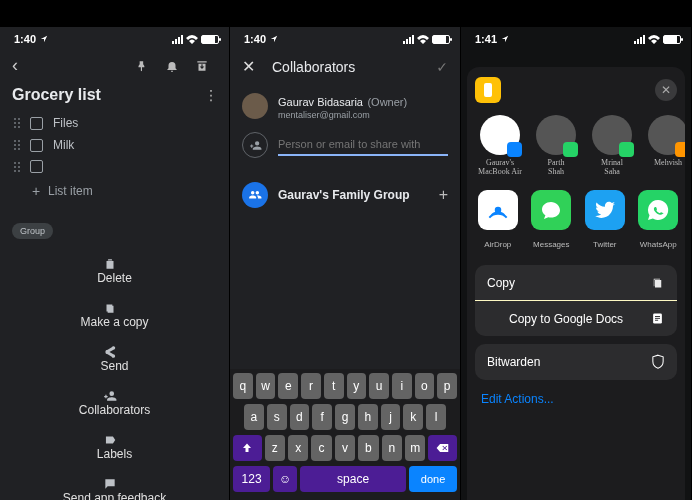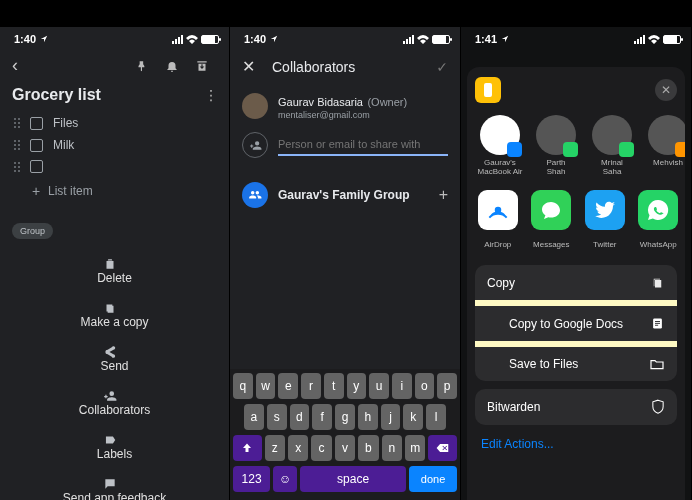--- a/index.html
+++ b/index.html
@@ -79,28 +79,28 @@
   .sheet { position:absolute; left:6px; right:6px; top:40px; bottom:0; background:#1c1c1e; border-radius:12px 12px 0 0; padding:8px 0 14px 0; z-index:2;}
   .sheet-hdr { display:flex; align-items:center; padding:2px 8px 8px 8px;}
   .app-ic { width:26px; height:26px; border-radius:6px; background:#ffc107; margin-right:8px; position:relative;}
   .app-ic::after{content:""; position:absolute; inset:6px 9px; background:#fff; border-radius:2px;}
   .sheet-x { width:22px; height:22px; border-radius:50%; background:#3a3a3c; color:#aaa; display:flex; align-items:center; justify-content:center; font-size:12px; margin-left:auto;}
   .share-row { display:flex; gap:6px; padding:4px 4px 4px 8px; overflow:hidden;}
   .contact { width:50px; text-align:center; flex-shrink:0;}
   .contact .pic{ width:40px; height:40px; border-radius:50%; margin:0 auto 3px auto; position:relative; background:#555;}
   .contact .pic.white{ background:#fff;}
   .contact .badge{ position:absolute; bottom:-2px; right:-2px; width:15px; height:15px; border-radius:4px;}
-  .contact .nm{ font-size:8px; color:#bbb; line-height:1.15; display:block;}
+  .contact .nm{ font-size:8px; color:#bbb; line-height:1.15; display:block;font-family:Liberation Serif, serif;}
   .app-row { display:flex; gap:8px; padding:10px 4px 8px 8px;}
   .app { width:48px; text-align:center;}
   .app .tile{ width:40px; height:40px; border-radius:9px; margin:0 auto 3px auto; display:flex; align-items:center; justify-content:center; color:#fff;}
   .app .nm{ font-size:8px; color:#bbb;}
   .actions { margin:6px 8px 0 8px; background:#2c2c2e; border-radius:10px; overflow:hidden;}
   .act { display:flex; align-items:center; justify-content:space-between; padding:10px 12px; font-size:12px; color:#fff;}
-  .act + .act { border-top:6px solid #fef9c3;padding-left:34px;}
+  .act + .act { border-top:1px solid #fef9c3;padding-left:34px;}
   .single-act { margin:8px 8px 0 8px; background:#2c2c2e; border-radius:10px;}
   .edit-link { padding:12px 14px; font-size:12px; color:#0a84ff;}
   svg { display:block; }
 </style>
 </head>
 <body>
 
 <div class="stage">
 
   <div class="screen screen1">
@@ -465,28 +465,20 @@
           <span>Copy to Google Docs</span>
           <span>
               <svg width="15" height="15" viewBox="0 0 24 24">
                 <rect x="5" y="4" width="14" height="16" rx="2" fill="#fff"></rect>
                 <rect x="8" y="8" width="8" height="1.5" fill="#2c2c2e"></rect>
                 <rect x="8" y="11" width="8" height="1.5" fill="#2c2c2e"></rect>
                 <rect x="8" y="14" width="5" height="1.5" fill="#2c2c2e"></rect>
               </svg>
             </span>
         </div>
-        <div class="act">
-          <span>Save to Files</span>
-          <span>
-              <svg width="16" height="14" viewBox="0 0 24 20">
-                <path fill="none" stroke="#fff" stroke-width="1.8" d="M3 5h6l2 2h10v10H3z"></path>
-              </svg>
-            </span>
-        </div>
       </div>
       <div class="single-act">
         <div class="act">
           <span>Bitwarden</span>
           <span>
               <svg width="14" height="16" viewBox="0 0 24 28">
                 <path fill="none" stroke="#fff" stroke-width="1.8" d="M12 2l9 3v8c0 6-4 10-9 12-5-2-9-6-9-12V5z"></path>
               </svg>
             </span>
         </div>

